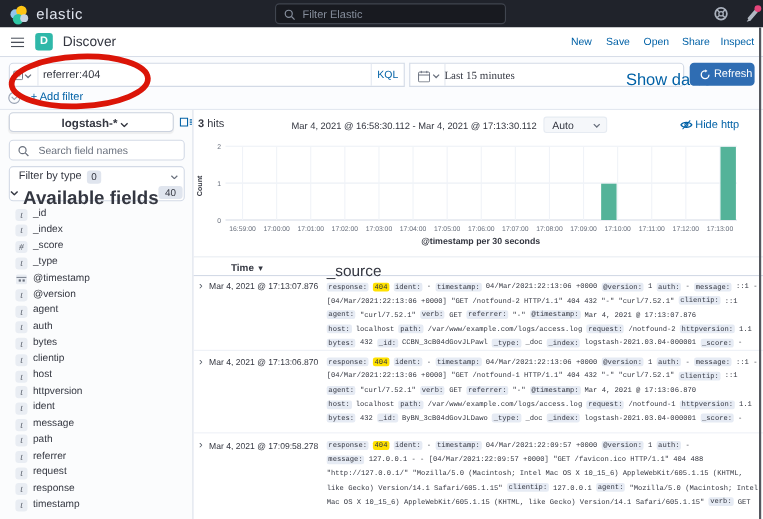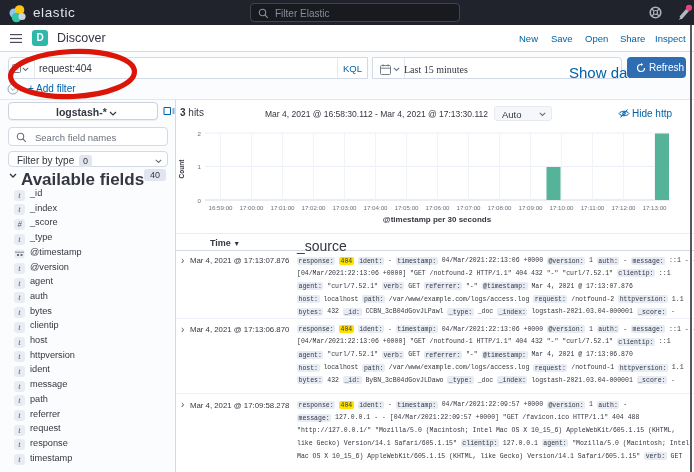--- a/index.html
+++ b/index.html
@@ -40,21 +40,21 @@
 #addfilter { position:absolute; left:28px; top:30.5px; font-size:10px; color:#0061A6; }
 
 #sidebar { position:absolute; left:0; top:100px; width:176px; height:372px; background:#FBFCFD;
   border-right:1px solid #D3DAE6; }
 #ixsel { position:absolute; left:8px; top:2px; width:150px; height:18px; background:#fff;
   border:1px solid #CBD2DE; border-radius:4px; box-shadow:0 1px 1px rgba(0,0,0,0.06); }
 #ixsel .t { position:absolute; left:47px; top:2.5px; font-size:10.5px; font-weight:bold; color:#343741; }
 #fieldsearch { position:absolute; left:8px; top:27px; width:160px; height:19px; background:#fff;
   border:1px solid #D3DAE6; border-radius:4px; }
 #fieldsearch .ph { position:absolute; left:26px; top:4px; font-size:9.5px; color:#69707D; }
-#ftype { position:absolute; left:8px; top:51px; width:160px; height:16px; background:#fff;
+#ftype { position:absolute; left:8px; top:51px; width:160px; height:32px; background:#fff;
   border:1px solid #D3DAE6; border-radius:4px; }
 #ftype .lbl { position:absolute; left:8px; top:3px; font-size:10px; color:#343741; }
 #ftype .cnt { position:absolute; left:70px; top:2.5px; background:#E0E5EE; border-radius:3px;
   padding:0 4px; font-size:9px; color:#343741; line-height:12px; }
 #avail .lbl { position:absolute; left:21px; top:69.5px; font-size:17px; font-weight:bold; color:#343741; }
 #avail .cnt { position:absolute; left:144px; top:69px; background:#E0E5EE; border-radius:3px;
   padding:1px 6px; font-size:9px; color:#343741; }
 .fico { position:absolute; left:14px; width:11px; height:11px; background:#E9EDF3; border-radius:3px;
   font-size:8.5px; color:#5a606b; text-align:center; line-height:11px;
   font-family:"Liberation Serif",serif; font-style:italic; }
@@ -134,21 +134,21 @@
     <div id="queryinput">
       <svg class="abs" style="left:2.5px;top:6px" width="9" height="9" viewBox="0 0 9 9">
         <rect x="0.5" y="0.5" width="8" height="8" rx="1" fill="none" stroke="#69707D" stroke-width="0.9"></rect>
         <line x1="2.5" y1="3" x2="6.5" y2="3" stroke="#69707D" stroke-width="0.8"></line>
         <line x1="2.5" y1="5" x2="6.5" y2="5" stroke="#69707D" stroke-width="0.8"></line>
       </svg>
       <svg class="abs" style="left:13px;top:9px" width="7" height="4.5" viewBox="0 0 7 4.5">
         <path d="M0.8 0.8 L3.5 3.5 L6.2 0.8" fill="none" stroke="#69707D" stroke-width="1.1"></path>
       </svg>
       <div class="sep"></div>
-      <div class="qtext">request:404</div>
+      <div class="qtext">referrer:404</div>
       <div class="sep2"></div>
       <div class="kql">KQL</div>
     </div>
     <div id="datepick">
       <svg class="abs" style="left:7px;top:5.5px" width="11" height="11" viewBox="0 0 11 11">
         <rect x="0.5" y="1.5" width="10" height="9" rx="1" fill="none" stroke="#69707D" stroke-width="0.9"></rect>
         <line x1="0.5" y1="4.2" x2="10.5" y2="4.2" stroke="#69707D" stroke-width="0.9"></line>
         <line x1="3" y1="0.3" x2="3" y2="2.5" stroke="#69707D" stroke-width="0.9"></line>
         <line x1="8" y1="0.3" x2="8" y2="2.5" stroke="#69707D" stroke-width="0.9"></line>
       </svg>

